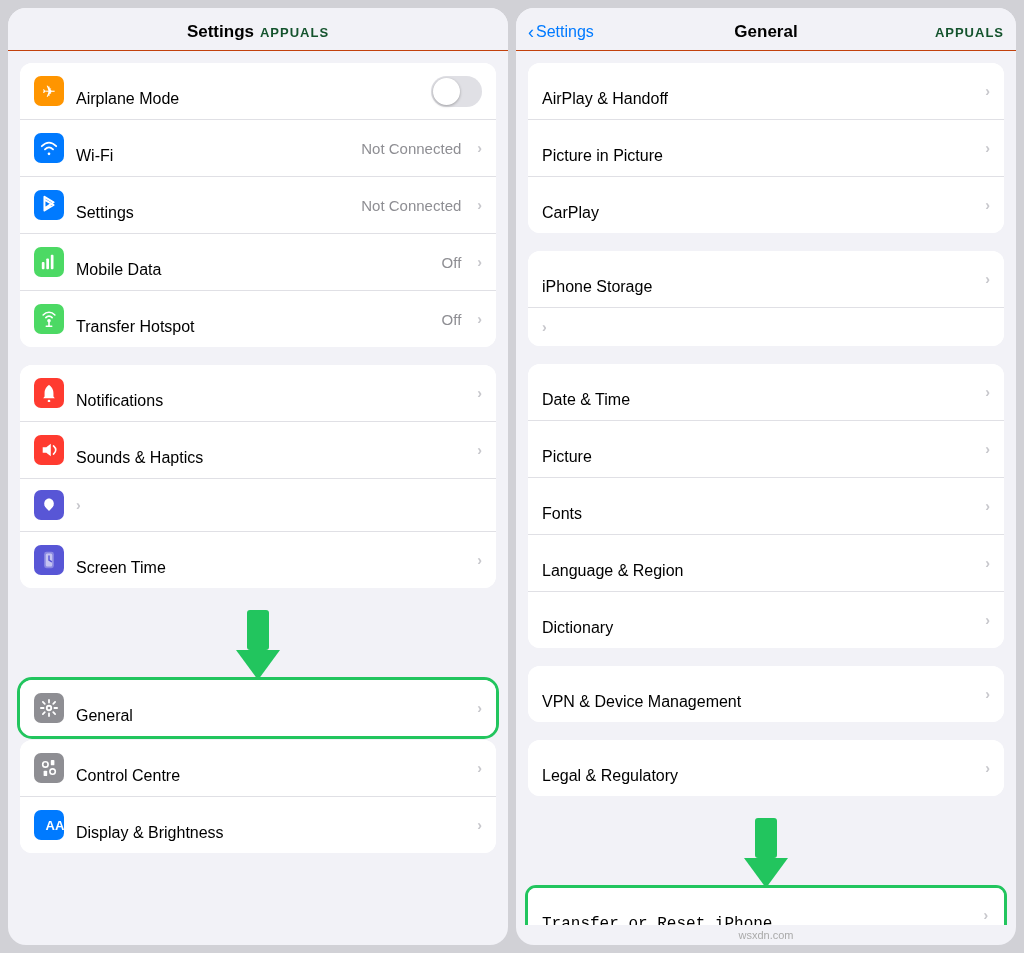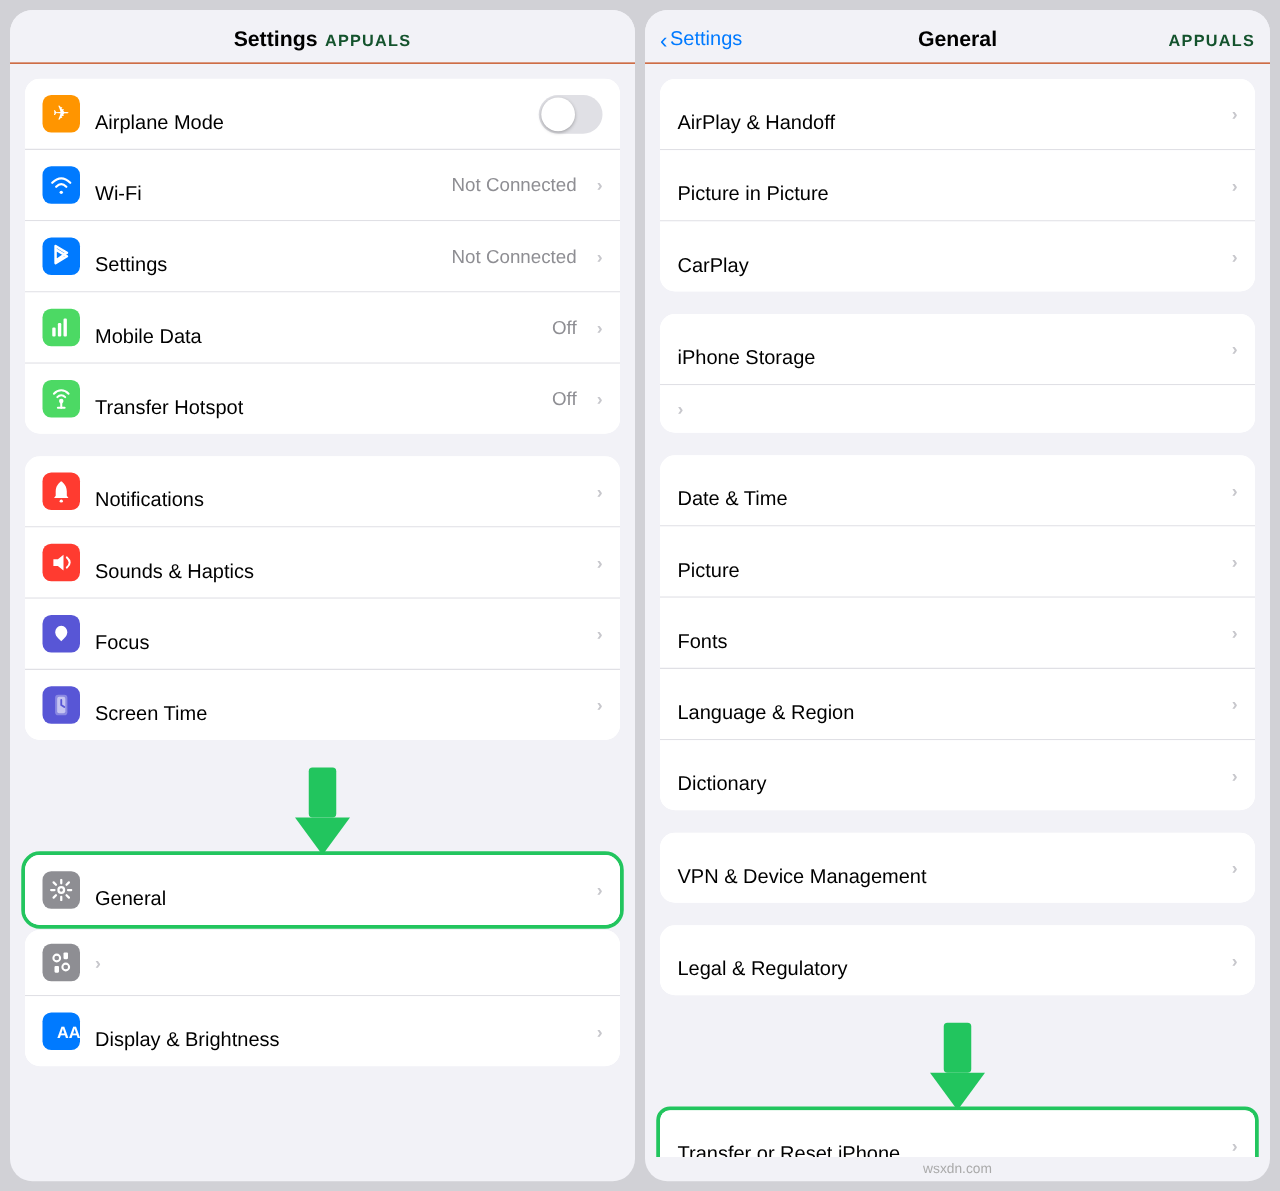--- a/index.html
+++ b/index.html
@@ -260,21 +260,20 @@
         <span class="row-label">Sounds &amp; Haptics</span>
         <span class="chevron">›</span>
       </div>
 
       <div class="settings-row">
         <div class="icon-wrap" style="background:#5856d6;">
           <svg width="16" height="16" viewBox="0 0 20 20" fill="none">
             <path d="M10 2C6.5 2 4 5 4 8.5c0 2.5 1.5 4.5 3 6l3 3 3-3c1.5-1.5 3-3.5 3-6C16 5 13.5 2 10 2z" fill="white"></path>
           </svg>
         </div>
-        <span class="row-label">Focus</span>
         <span class="chevron">›</span>
       </div>
 
       <div class="settings-row">
         <div class="icon-wrap" style="background:#5856d6;">
           <svg width="16" height="18" viewBox="0 0 18 22" fill="none">
             <rect x="3" y="1" width="12" height="20" rx="3" fill="white" opacity="0.3"></rect>
             <rect x="5" y="3" width="8" height="16" rx="2" fill="white" opacity="0.5"></rect>
             <path d="M9 6v5l3 2" stroke="#5856d6" stroke-width="1.8" stroke-linecap="round"></path>
           </svg>
@@ -307,20 +306,21 @@
     <div class="settings-group">
       <div class="settings-row">
         <div class="icon-wrap" style="background:#8e8e93;">
           <svg width="18" height="18" viewBox="0 0 20 20" fill="none">
             <circle cx="6" cy="6" r="3" stroke="white" stroke-width="1.8"></circle>
             <circle cx="14" cy="14" r="3" stroke="white" stroke-width="1.8"></circle>
             <rect x="4" y="13" width="4" height="6" rx="1" fill="white"></rect>
             <rect x="12" y="1" width="4" height="6" rx="1" fill="white"></rect>
           </svg>
         </div>
+        <span class="row-label">Control Centre</span>
         <span class="chevron">›</span>
       </div>
       <div class="settings-row">
         <div class="icon-wrap" style="background:#007aff;padding-left:12px;">
           <span style="font-size:13px;font-weight:700;color:white;">AA</span>
         </div>
         <span class="row-label">Display &amp; Brightness</span>
         <span class="chevron">›</span>
       </div>
     </div>
@@ -402,21 +402,21 @@
       </div>
     </div>
 
     <div class="arrow-container">
       <div style="display:flex;flex-direction:column;align-items:center;">
         <div style="width:22px;height:40px;background:#22c55e;border-radius:3px;"></div>
         <div style="width:0;height:0;border-left:22px solid transparent;border-right:22px solid transparent;border-top:30px solid #22c55e;"></div>
       </div>
     </div>
 
-    <div class="settings-group" style="outline: 3.5px solid #22c55e; border-radius: 8px; margin-bottom: 4px;">
+    <div class="settings-group" style="outline: 3.5px solid #22c55e; border-radius: 8px; margin-bottom: 4px; font-family: Liberation Mono, monospace;">
       <div class="settings-row">
         <span class="row-label">Transfer or Reset iPhone</span>
         <span class="chevron">›</span>
       </div>
     </div>
 
     <div class="settings-group">
       <div class="settings-row">
         <span class="row-label" style="color:#ec4899;">Shut Down</span>
       </div>

